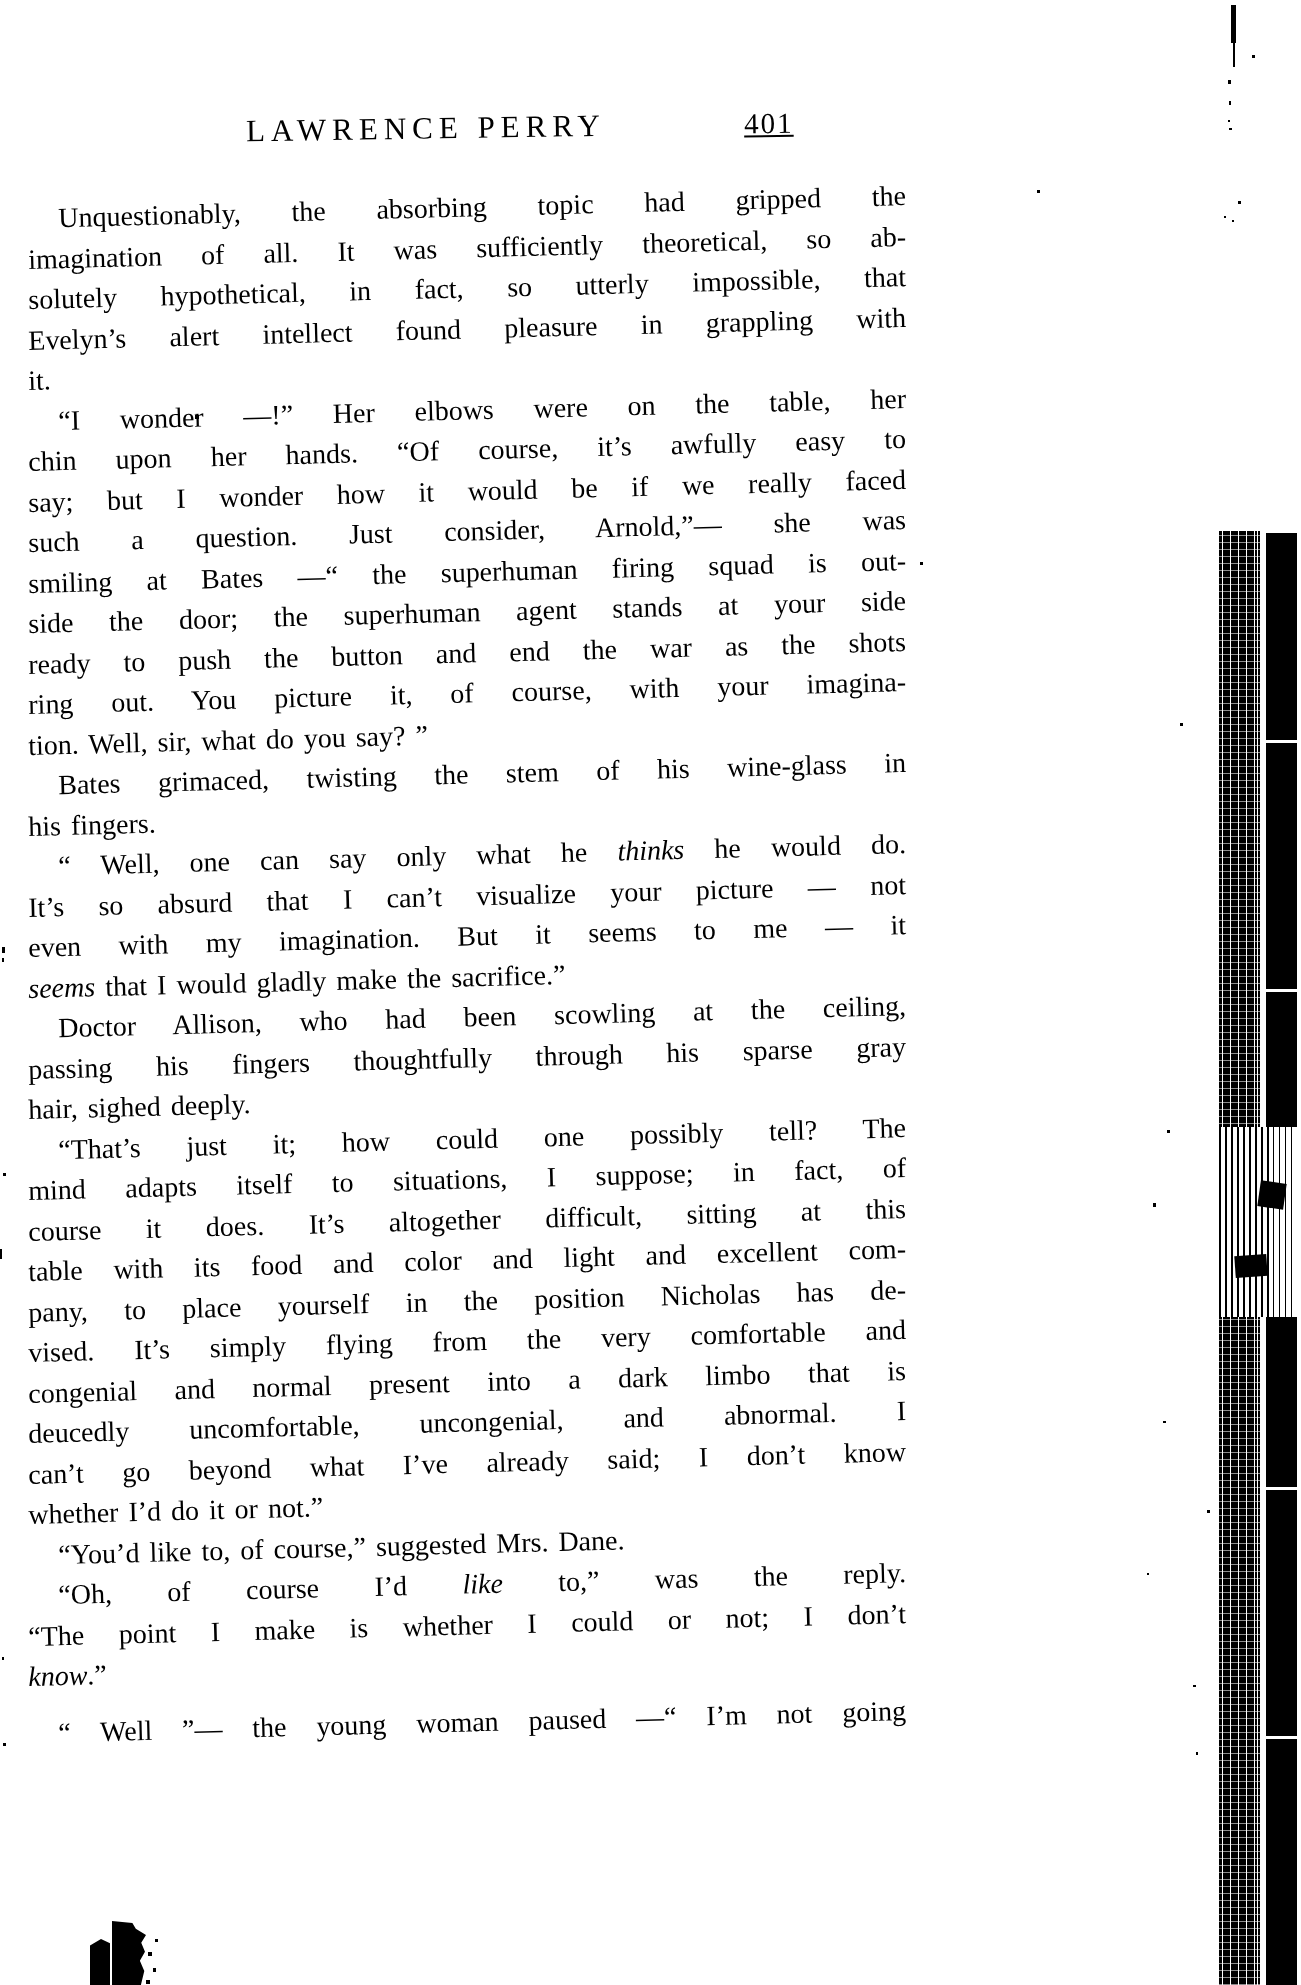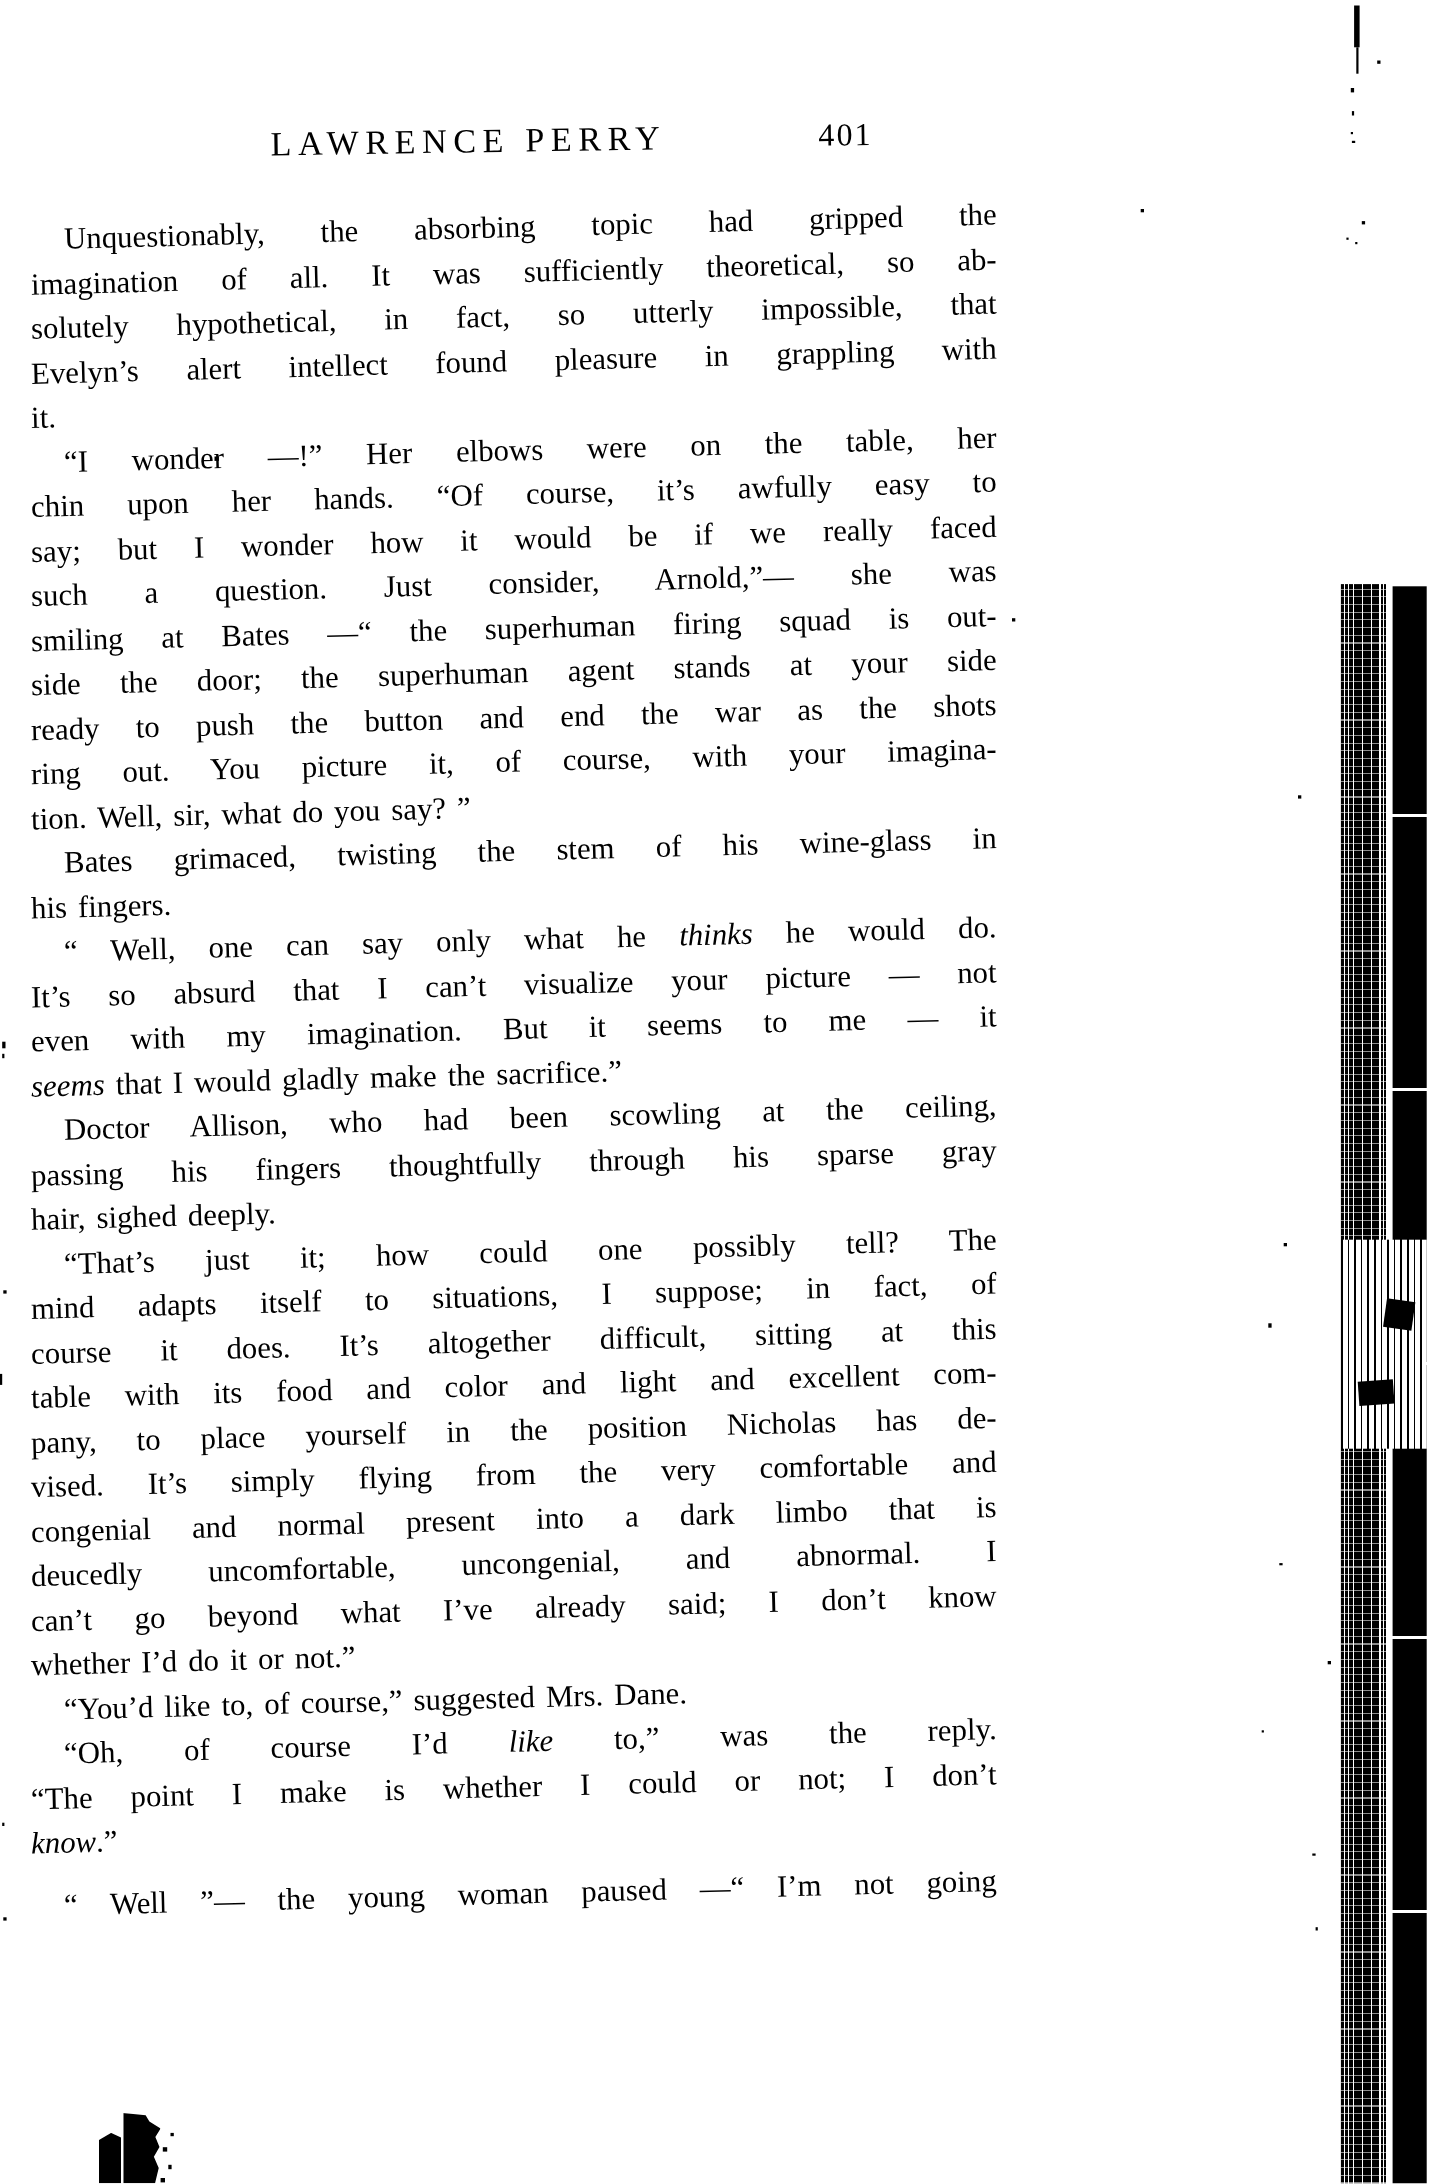--- a/index.html
+++ b/index.html
@@ -7,21 +7,21 @@
     width:1301px; height:1985px; background:#ffffff; color:#000;
     position:relative; overflow:hidden;
     font-family:"Liberation Serif","DejaVu Serif",serif;
   }
   .page { position:absolute; inset:0;border-radius:29px; }
 
   
   .header { position:absolute; top:103px; left:28px; width:878px; height:42px;
             transform:rotate(-0.9deg); transform-origin:100% 50%; }
   .running-title { position:absolute; left:218px; top:0; font-size:31px; letter-spacing:6px; white-space:nowrap; }
-  .page-number  { position:absolute; left:716px; top:2px; font-size:29px; letter-spacing:2px; }
+  .page-number  { position:absolute; left:716px; top:2px; font-size:29px; letter-spacing:2px;text-decoration:underline; }
 
   
   .text-block { position:absolute; left:28px; top:176px; width:878px; }
   .line {
     font-size:28px; line-height:40.5px; height:40.5px;
     text-align:justify; text-align-last:justify;
     white-space:nowrap; overflow:visible;
     transform:rotate(-1.5deg); transform-origin:100% 50%;
   }
   .line.last { text-align-last:left; word-spacing:3px; }

